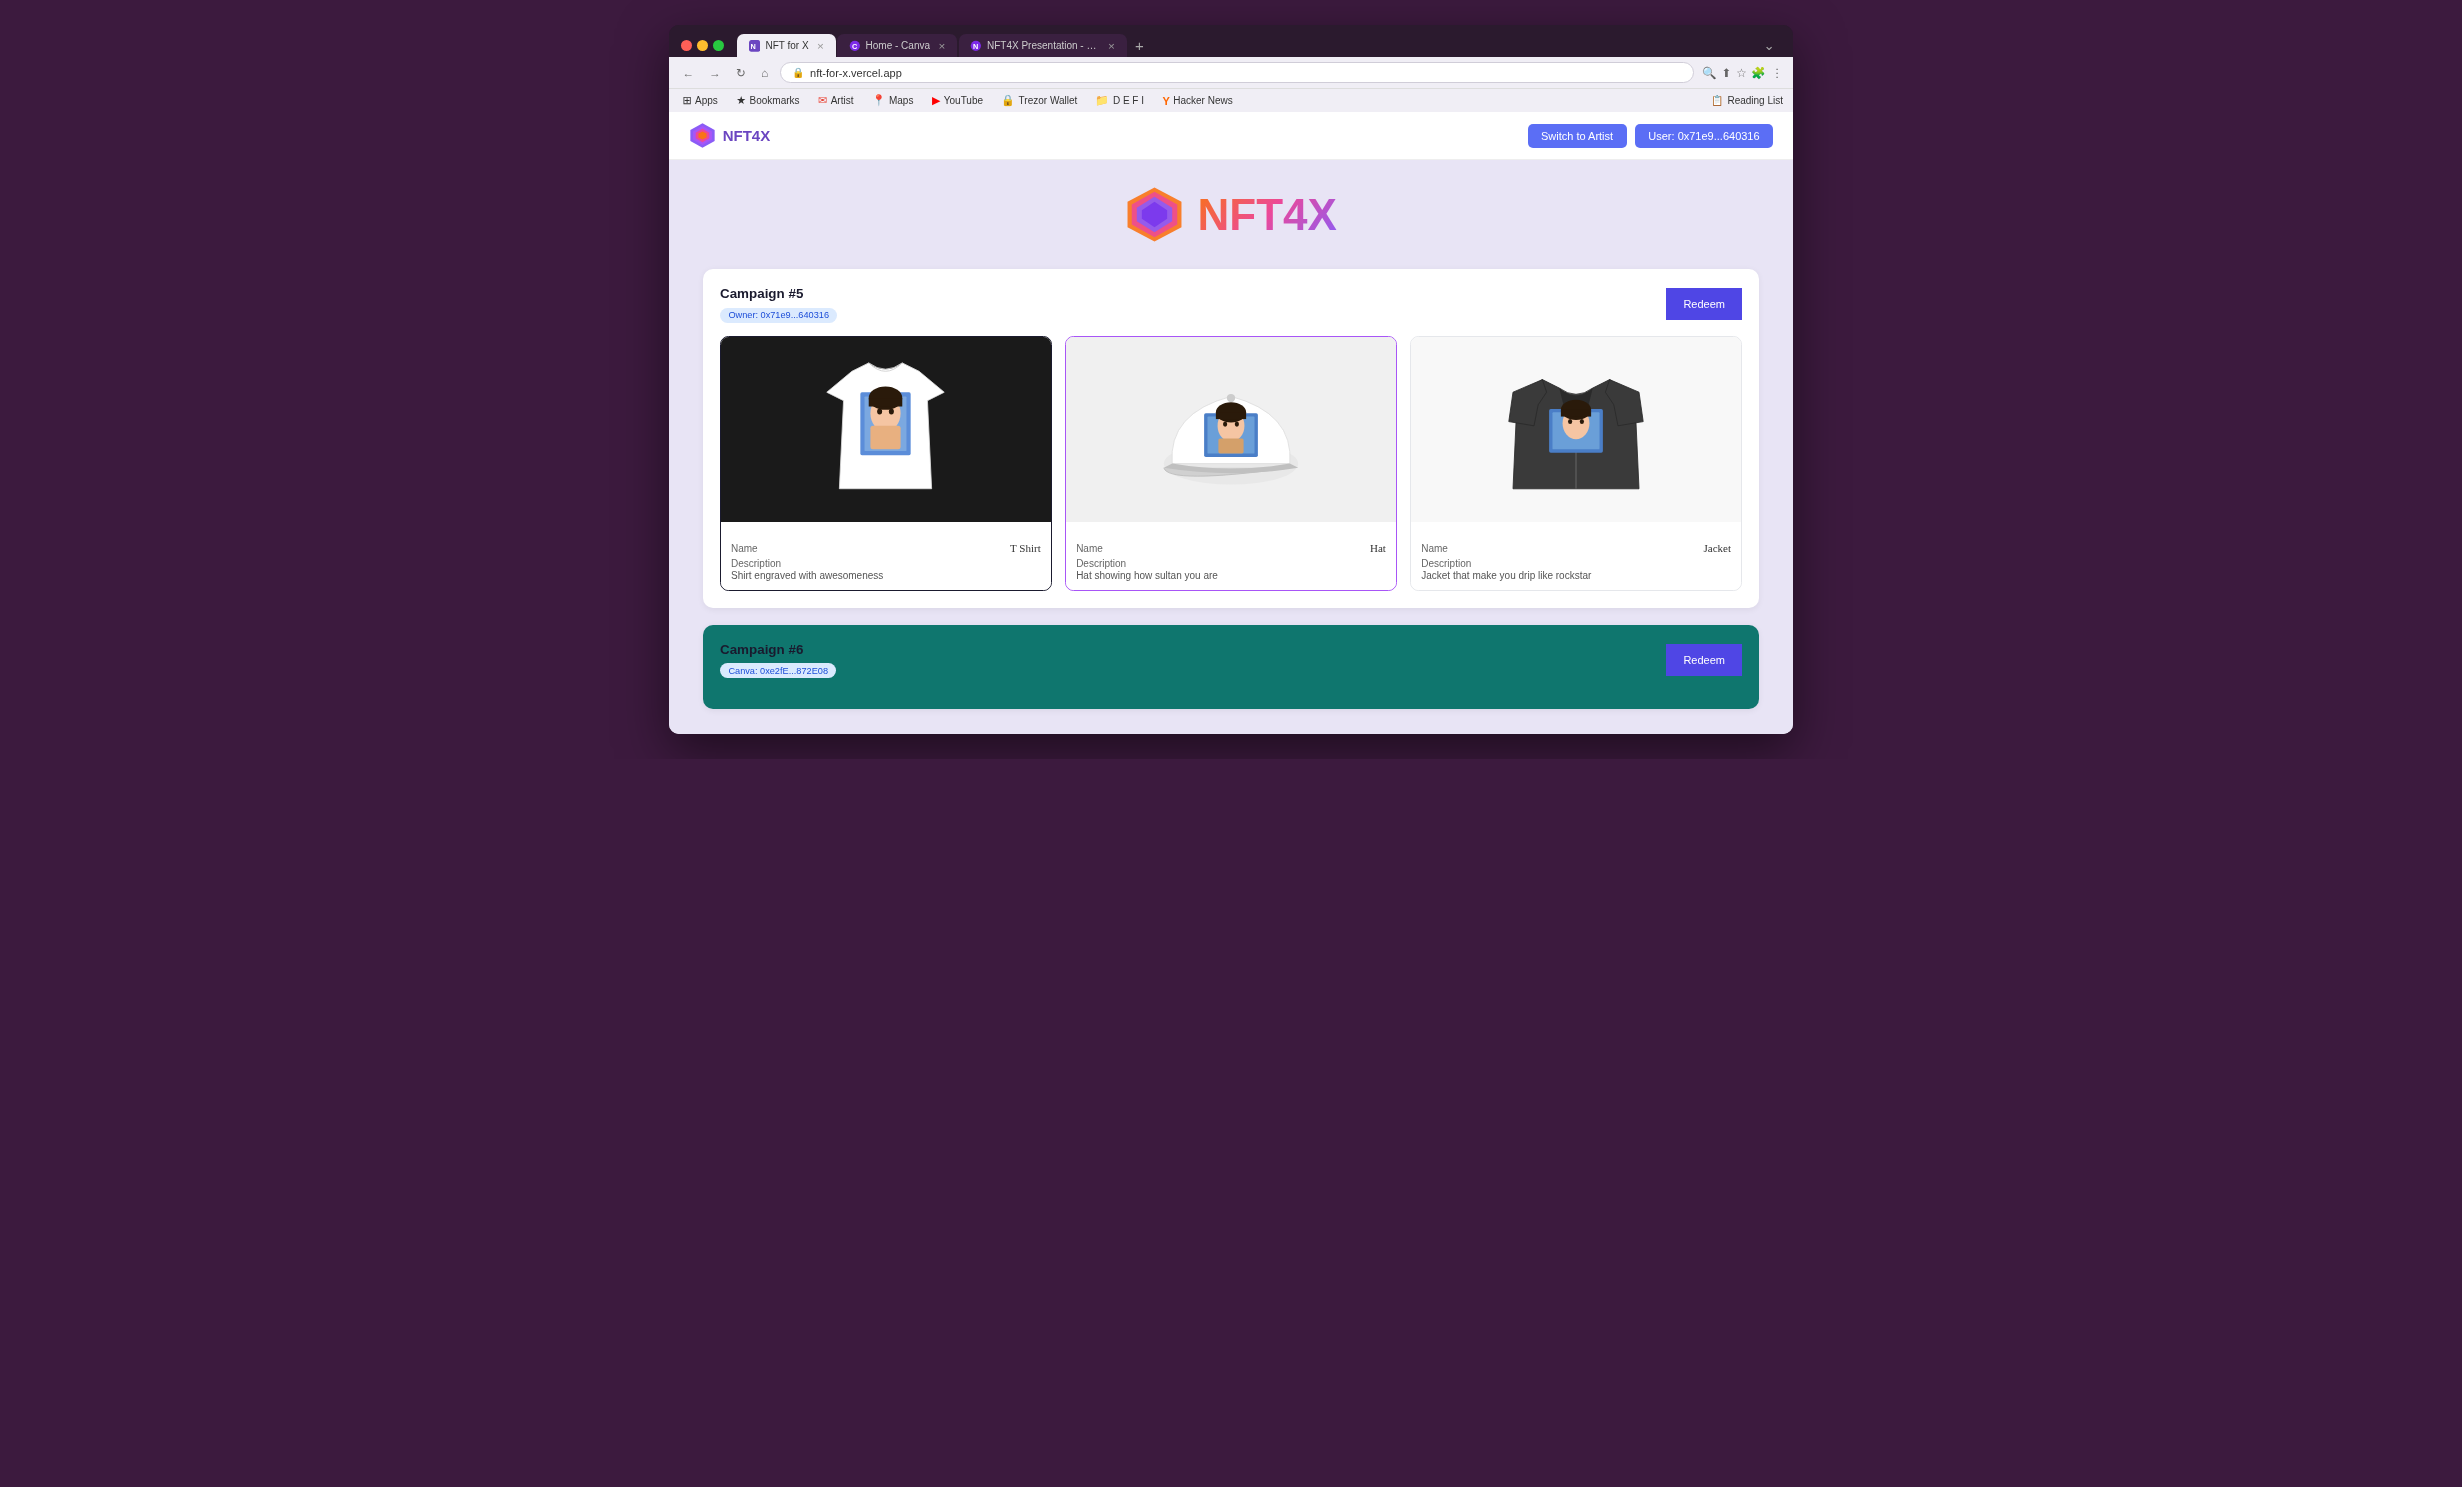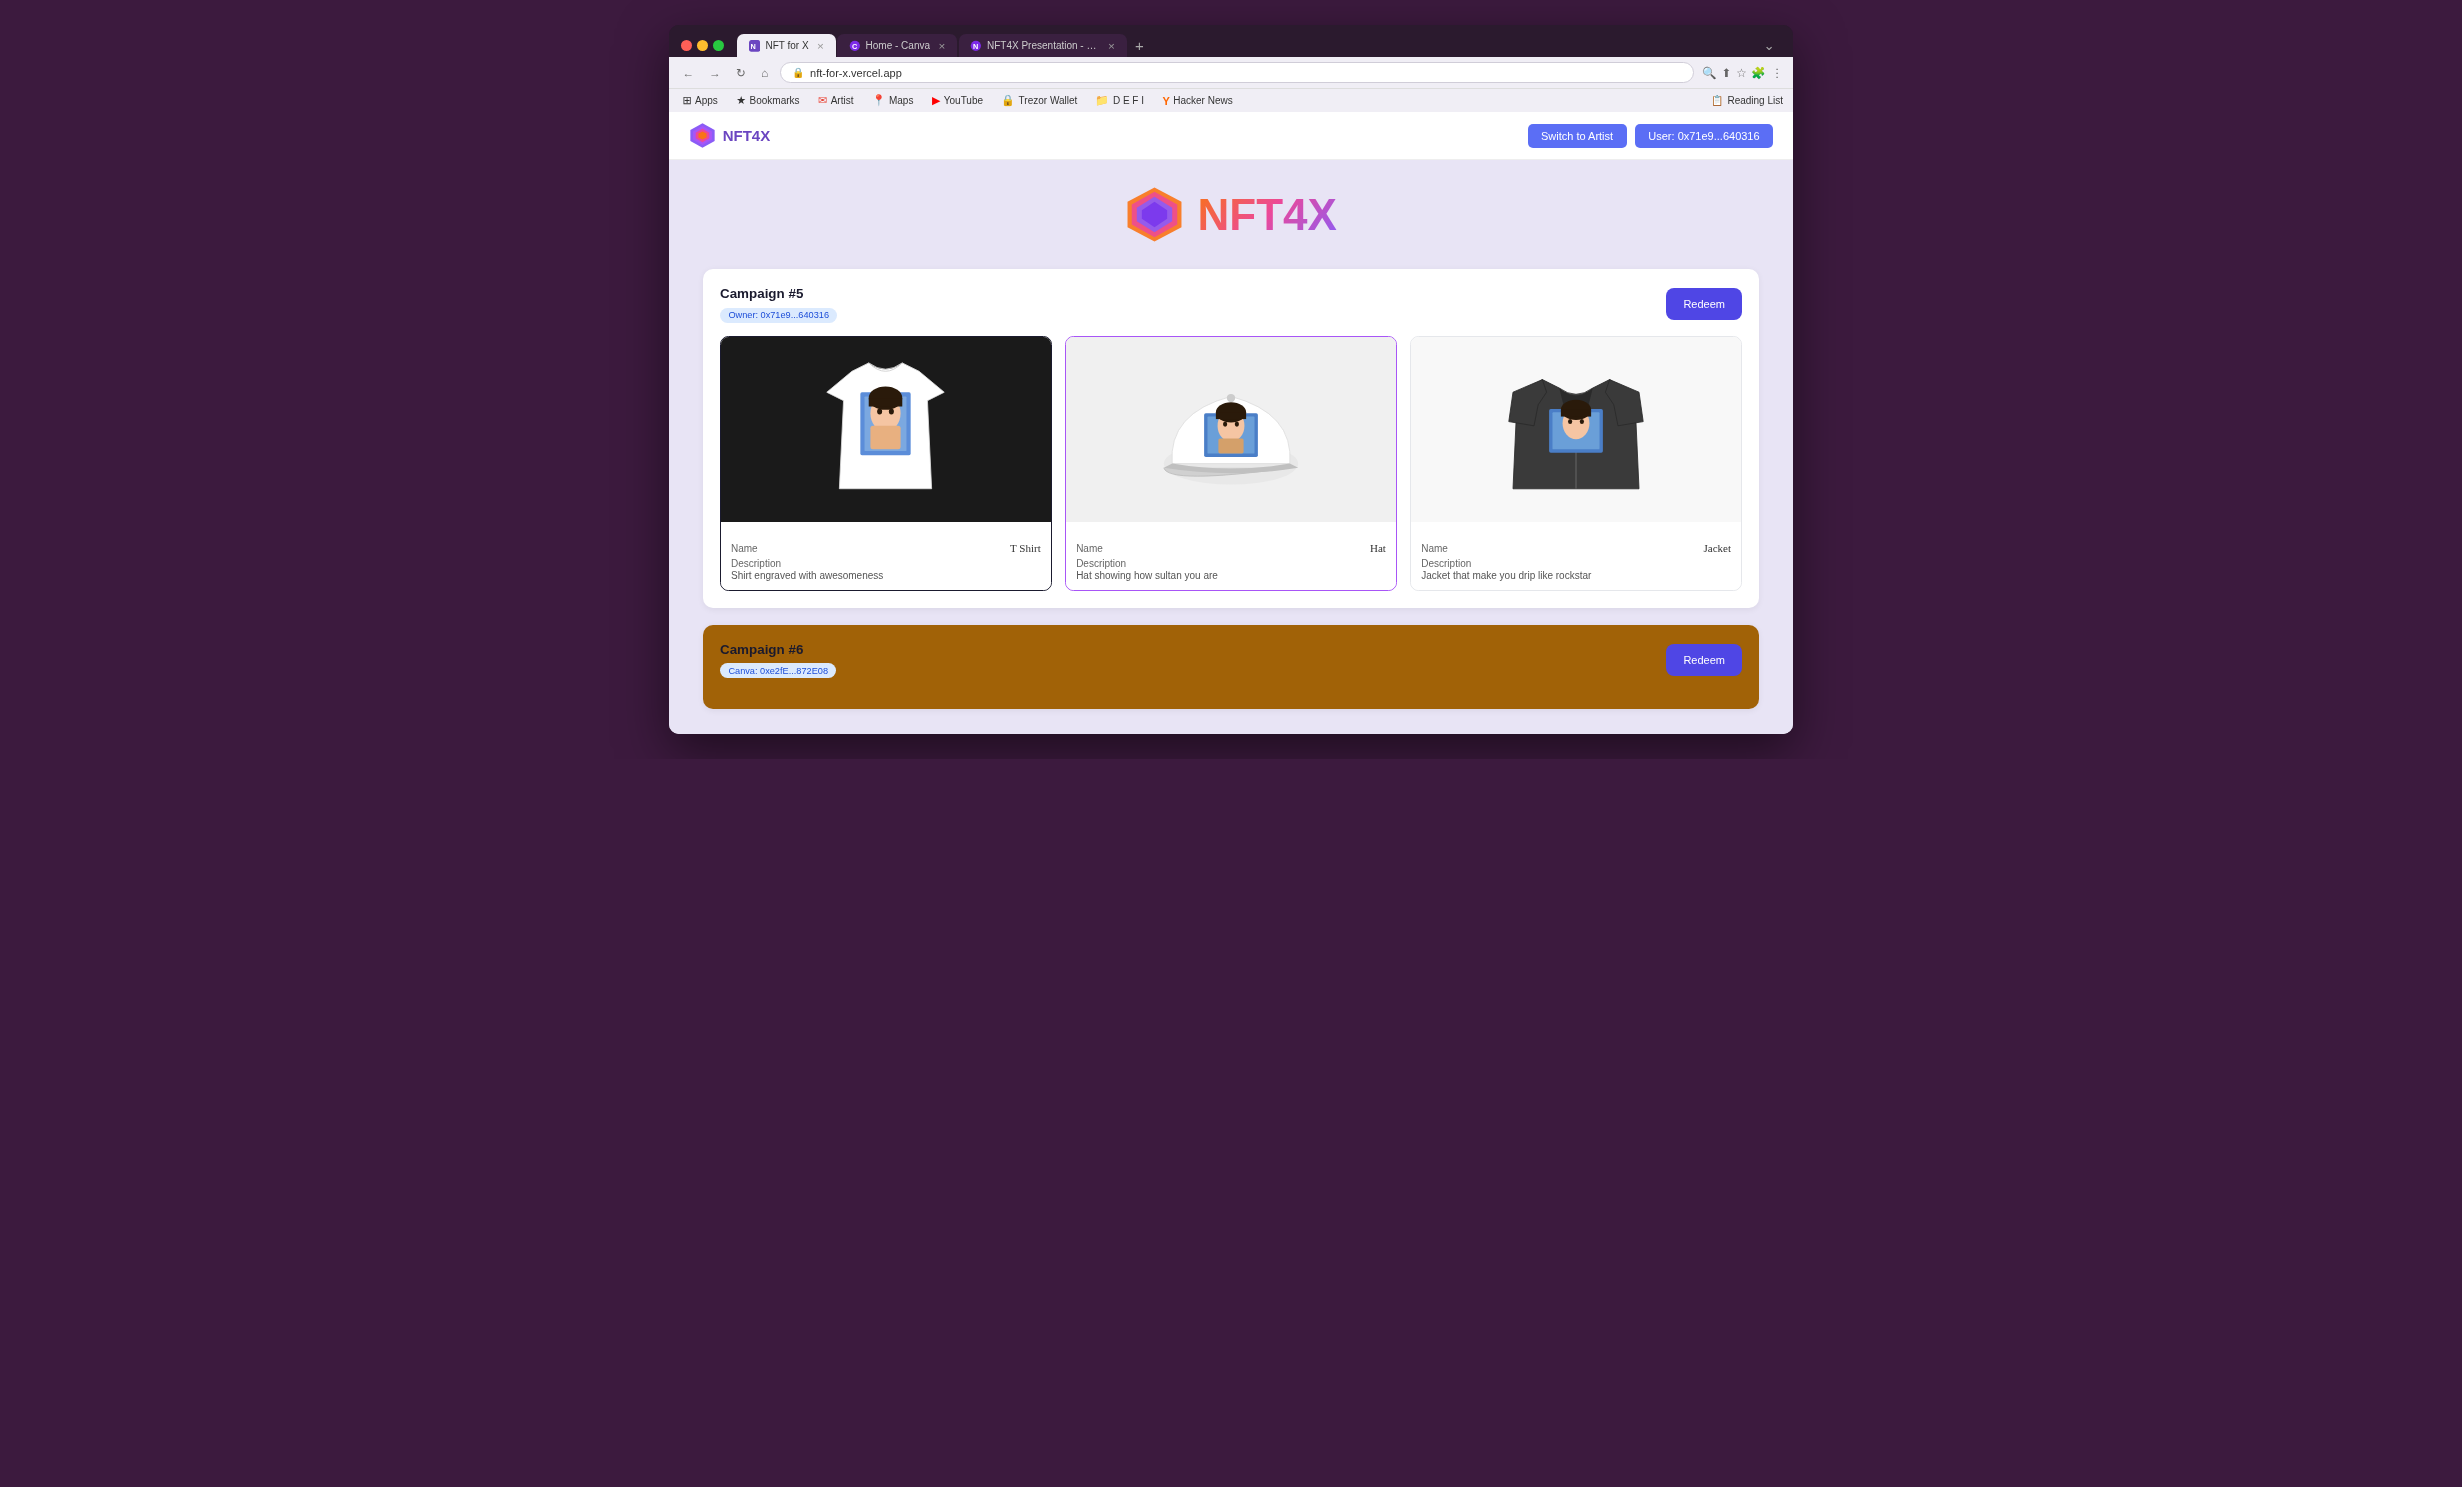--- a/index.html
+++ b/index.html
@@ -236,21 +236,21 @@
       color: #1d4ed8;
       font-size: 9.2px;
       padding: 2.5px 8.4px;
       border-radius: 10px;
       display: inline-block;
     }
     .btn-redeem {
       background: #4f46e5;
       color: white;
       border: none;
-      border-radius: 8px;
+      border-radius: 0;
       padding: 10px 17px;
       font-size: 11px;
       cursor: pointer;
       font-weight: 500;
     }
 
     
     .products-grid {
       display: grid;
       grid-template-columns: repeat(3, 1fr);
@@ -305,21 +305,21 @@
       font-weight: 400;
       margin-bottom: 1.7px;
     }
     .product-desc {
       font-size: 10px;
       color: #555;
     }
 
     
     .campaign-card-6 {
-      background: #a16207;
+      background: #0f766e;
       border-radius: 10px;
       padding: 17px;
       box-shadow: 0 1.7px 6.7px rgba(0,0,0,0.06);
     }
 
     
     .favicon-nft { width: 11.7px; height: 11.7px; }
   </style>
 </head>
 <body>

